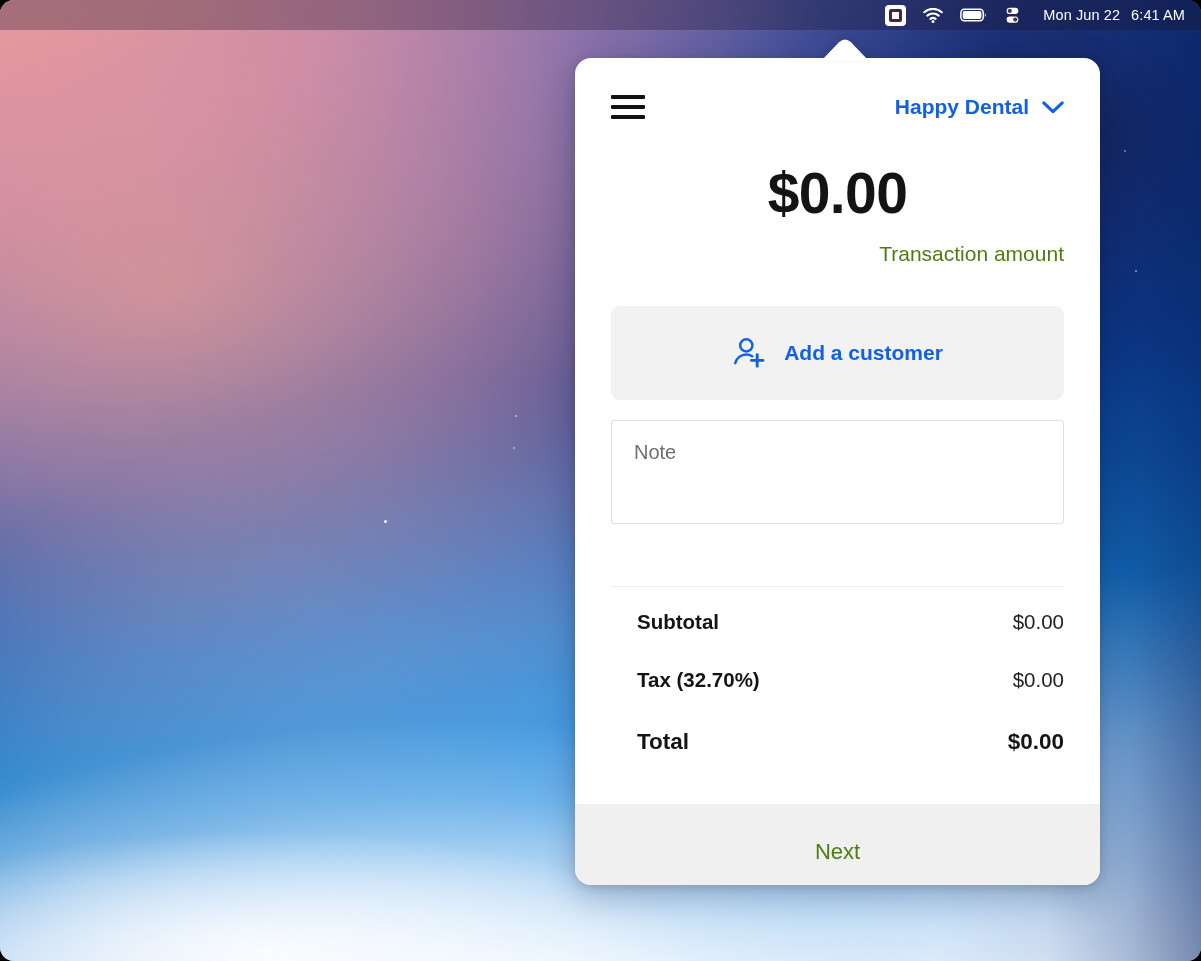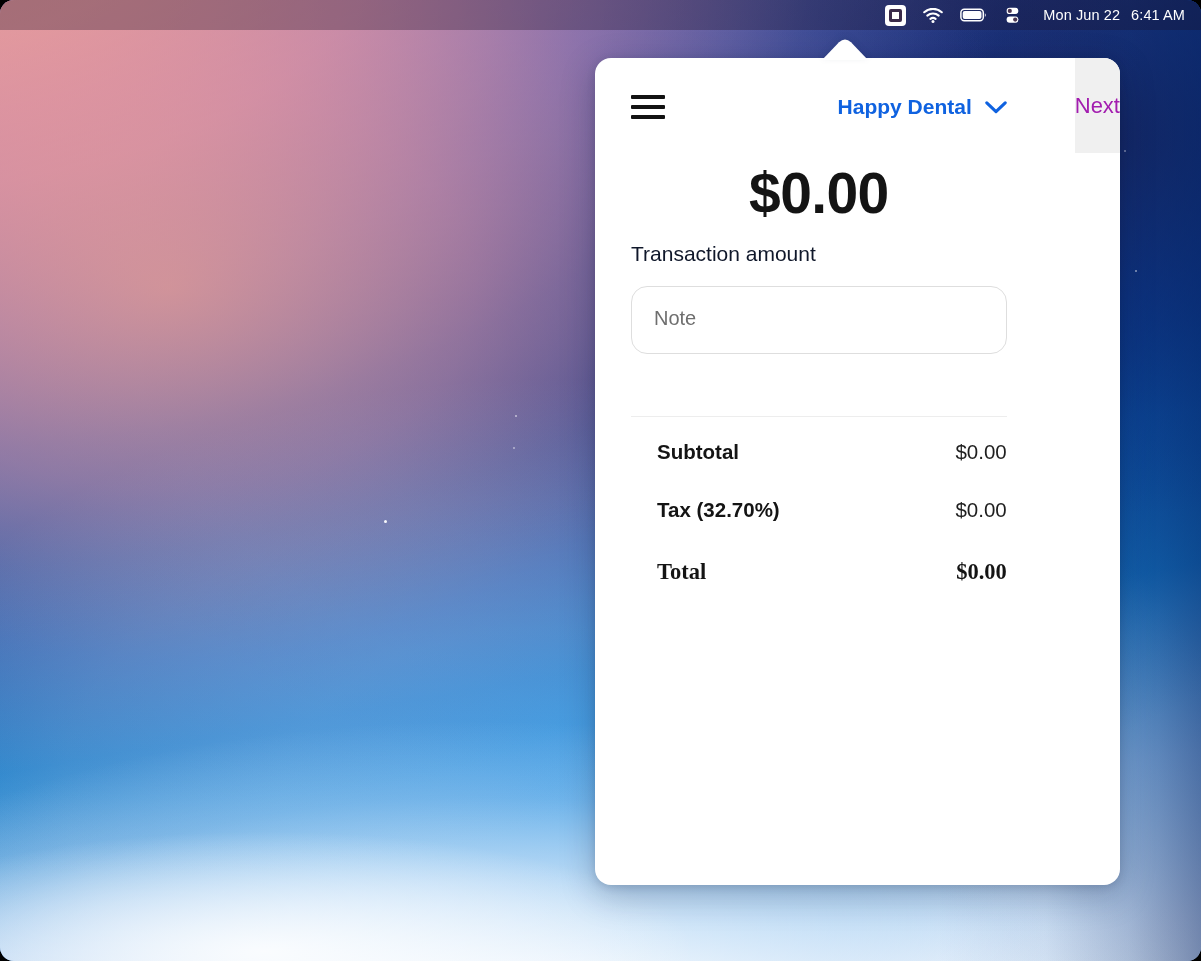--- a/index.html
+++ b/index.html
@@ -133,27 +133,27 @@
   }
   .mb-clock {
     color: #ffffff; font-size: 14.5px; letter-spacing: 0.1px;
     display: flex; gap: 11px; margin-left: 5px;
     font-family: "Liberation Sans", sans-serif;
   }
 
   
   #popover {
     position: absolute;
-    left: 595px; top: 58px;
+    left: 575px; top: 58px;
     width: 525px; height: 827px;
     background: #ffffff;
     border-radius: 16px;
     box-shadow: 0 10px 34px rgba(10,25,60,0.26), 0 2px 8px rgba(10,25,60,0.14);
     z-index: 20;
-    display: flex; flex-direction: row;
+    display: flex; flex-direction: column;
     overflow: hidden;
     gap: 32px;
   }
   #popover-arrow {
     position: absolute;
     left: 822px; top: 38px;
     width: 46px; height: 22px;
     z-index: 21;
     filter: drop-shadow(0 -2px 3px rgba(10,25,60,0.10));
   }
@@ -178,69 +178,69 @@
   }
   .chev { display: block; }
 
   
   .amount {
     text-align: center; margin-top: 40px;
     font-size: 57px; font-weight: bold; color: #141414;
     letter-spacing: -0.6px;
   }
   .amount-label {
-    text-align: left; margin-top: 16px;
-    font-size: 21px; color: #0f172a;
+    text-align: right; margin-top: 16px;
+    font-size: 21px; color: #4d7c0f;
   }
 
   
   .add-customer {
     margin-top: 40px; height: 94px;
     background: #f2f2f2; border-radius: 9px;
     display: flex; align-items: center; justify-content: center; gap: 18px;
     cursor: pointer;
   }
   .add-customer .label { color: #0f62e0; font-size: 21px; font-weight: bold; }
 
   
   .note-box {
-    margin-top: 20px; height: 68px;
+    margin-top: 20px; height: 104px;
     background: #ffffff;
-    border: 1px solid #dedede; border-radius: 16px;
+    border: 1px solid #dedede; border-radius: 3px;
     padding: 20px 22px;
   }
   .note-box textarea {
     width: 100%; height: 100%; border: 0; outline: none; resize: none;
     font-family: "Liberation Sans", sans-serif;
     font-size: 20px; color: #1b1b1b; background: transparent;
   }
   .note-box textarea::placeholder { color: #6e6e6e; }
 
   
   .divider { margin-top: 62px; height: 1px; background: #ededed; }
 
   
   .totals { margin-top: 6px; margin-left: 26px; }
   .trow {
     display: flex; align-items: baseline; justify-content: space-between;
     padding: 17px 0;
   }
   .trow .t-label { font-size: 20.5px; font-weight: bold; color: #141414; }
   .trow .t-value { font-size: 20.5px; color: #1f1f1f; }
-  .trow.total { padding-top: 20px; font-family: Liberation Serif, serif; }
+  .trow.total { padding-top: 20px; }
   .trow.total .t-label { font-size: 22.5px; }
   .trow.total .t-value { font-size: 22.5px; font-weight: bold; color: #141414; }
 
   
   .next-btn {
     flex: 0 0 auto;
     height: 95px;
     background: #f0f0f0;
     display: flex; align-items: center; justify-content: center;
-    color: #a21caf; font-size: 22px;
+    color: #4d7c0f; font-size: 22px;
     cursor: default;
   }
 </style>
 </head>
 <body>
 
 <div id="desktop">
 
   <div class="wp-layer wp-base"></div>
   <div class="wp-layer wp-navy"></div>
@@ -317,20 +317,28 @@
           <span>Happy Dental</span>
           <svg class="chev" width="22" height="13" viewBox="0 0 22 13">
             <path d="M1.8 1.8 L11 10.6 L20.2 1.8" stroke="#0f62e0" stroke-width="3.1" fill="none" stroke-linecap="round" stroke-linejoin="round"></path>
           </svg>
         </div>
       </div>
 
       <div class="amount">$0.00</div>
       <div class="amount-label">Transaction amount</div>
 
+      <div class="add-customer">
+        <svg width="34" height="34" viewBox="0 0 34 34">
+          <circle cx="14.3" cy="9.4" r="6.1" fill="none" stroke="#0f62e0" stroke-width="2.5"></circle>
+          <path d="M3.2 27.1c1.6-5.3 6.1-8.6 11.1-8.6 2.2 0 4.2.6 5.9 1.7" fill="none" stroke="#0f62e0" stroke-width="2.5" stroke-linecap="round"></path>
+          <path d="M25.2 18.6 L25.2 30.2 M19.4 24.4 L31 24.4" stroke="#0f62e0" stroke-width="2.9" stroke-linecap="round"></path>
+        </svg>
+        <span class="label">Add a customer</span>
+      </div>
 
       <div class="note-box">
         <textarea placeholder="Note" style=""></textarea>
       </div>
 
       <div class="divider"></div>
 
       <div class="totals">
         <div class="trow">
           <span class="t-label">Subtotal</span>

